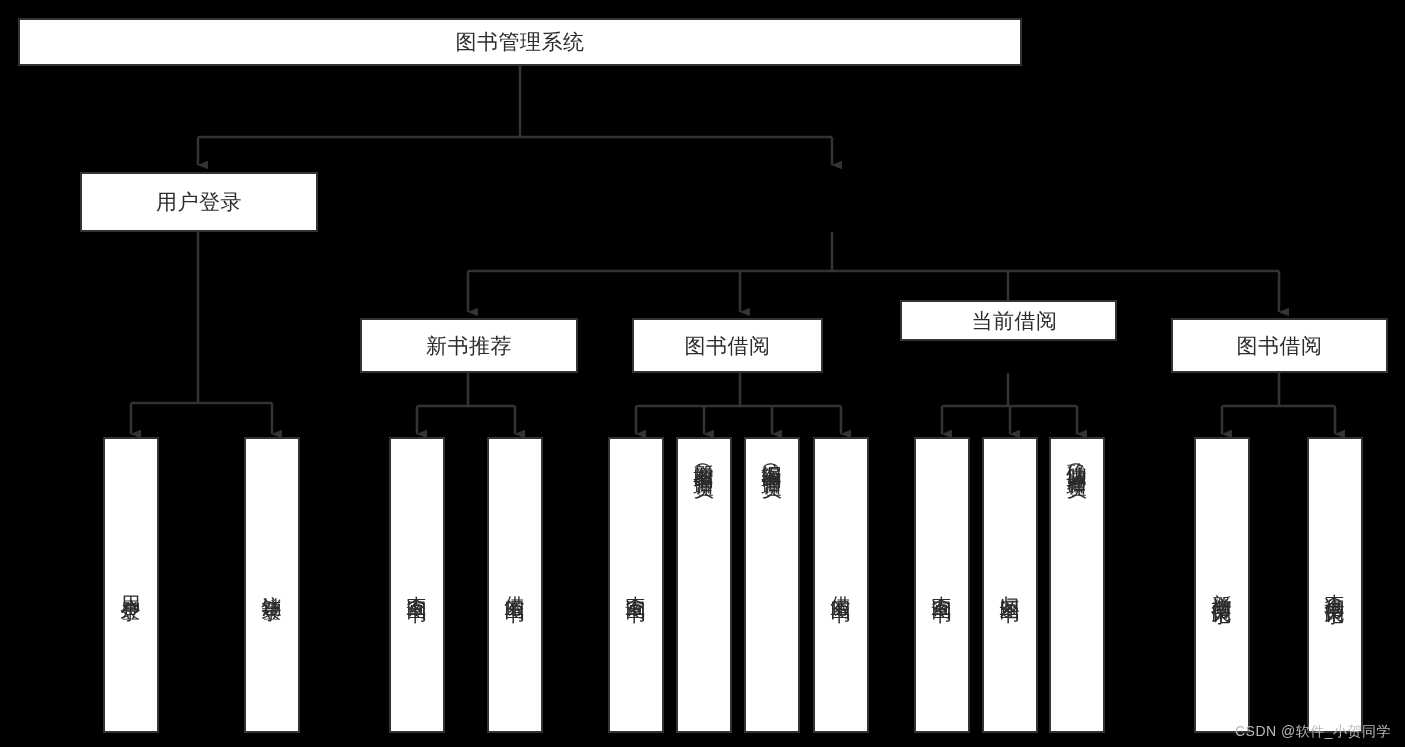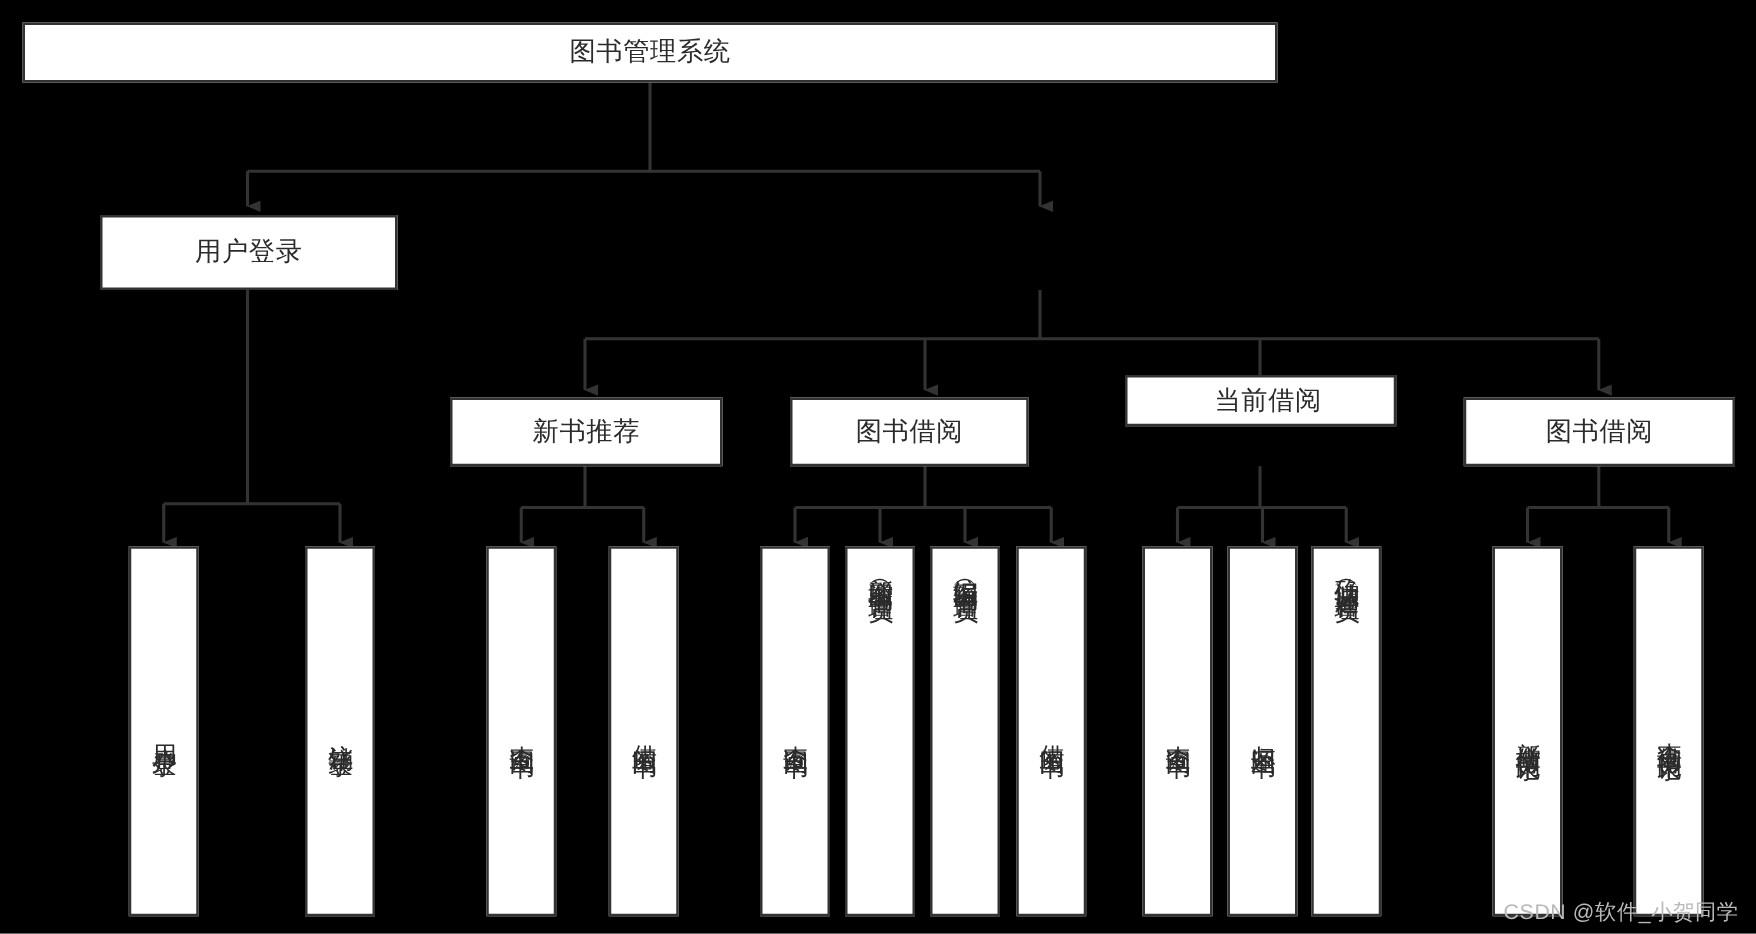--- a/index.html
+++ b/index.html
@@ -58,21 +58,21 @@
   }
   .node-box.vert-centered {
     align-items: center;
     padding-top: 0;
   }
   #watermark {
     position: absolute;
     right: 14px;
     bottom: 6px;
     color: #b9b9b9;
-    font-size: 17px;
+    font-size: 14px;
     font-family: "Liberation Sans", "DejaVu Sans", sans-serif;
     letter-spacing: 0.5px;
     white-space: nowrap;
     user-select: none;
   }
 </style>
 </head>
 <body>
 
 <div id="diagram-root">

